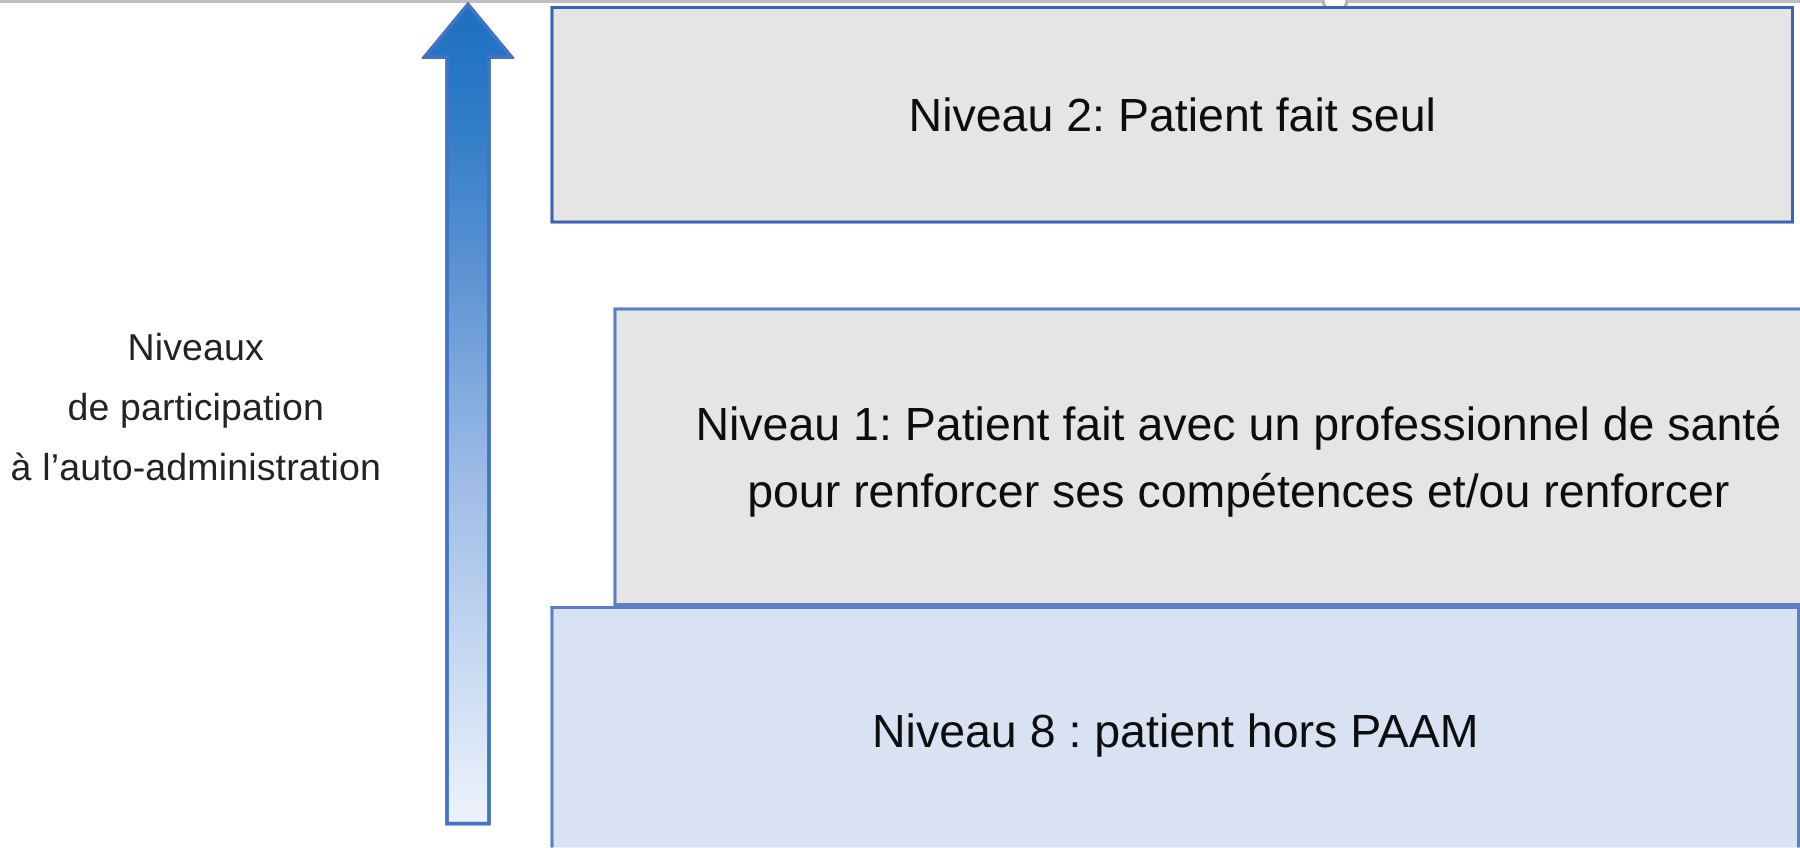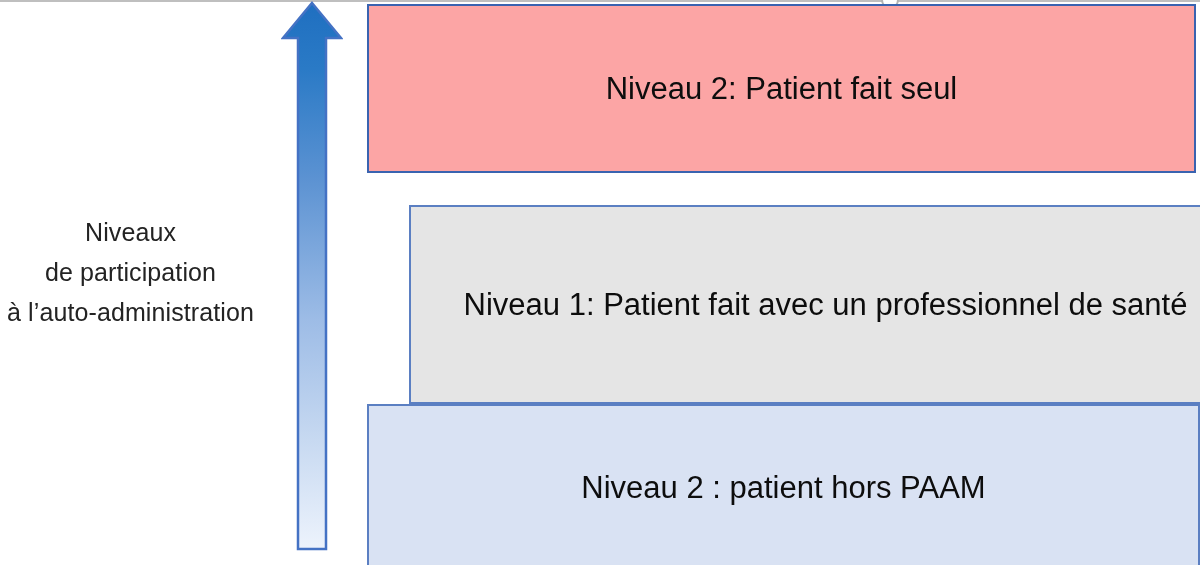--- a/index.html
+++ b/index.html
@@ -88,22 +88,22 @@
     justify-content: center;
     text-align: center;
     color: #0d0d0d;
     font-size: 31px;
     line-height: 45px;
     padding: 0 10px;
   }
 
   .level-2 {
     top: 0;
-    height: 169px;
-    background: #fca5a5;
+    height: 145px;
+    background: #e5e5e5;
     border: 2px solid #3a63b0;
     width: 829px;
   }
   .level-1 {
     top: 201px;
     height: 199px;
     background: #e5e5e5;
     border: 2px solid #5b7fc2;
     margin-left: 42px;
   }
@@ -152,24 +152,25 @@
 
     <div class="level level-2">
       <div>
         <span class="level-text">Niveau 2: Patient fait seul</span>
       </div>
     </div>
 
     <div class="level level-1">
       <div>
         <span class="level-text">Niveau 1: Patient  fait avec un professionnel de santé</span>
+        <span class="level-text">pour renforcer ses compétences et/ou renforcer</span>
       </div>
     </div>
 
     <div class="level level-0">
       <div>
-        <span class="level-text">Niveau 2 : patient hors PAAM</span>
+        <span class="level-text">Niveau 8 : patient hors PAAM</span>
       </div>
     </div>
 
   </div>
 
 </div>
 
 </body></html>

